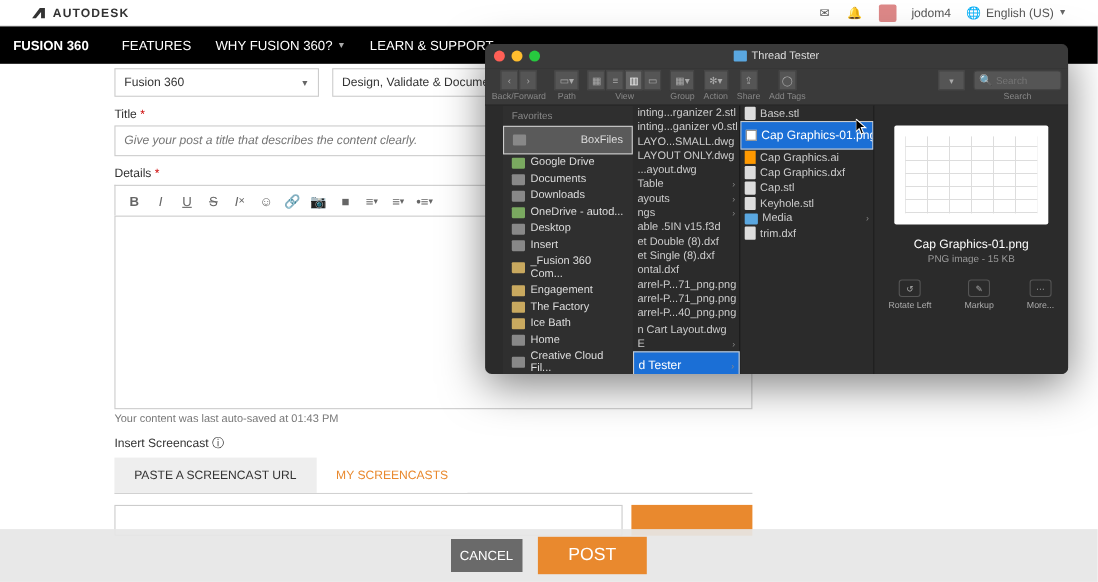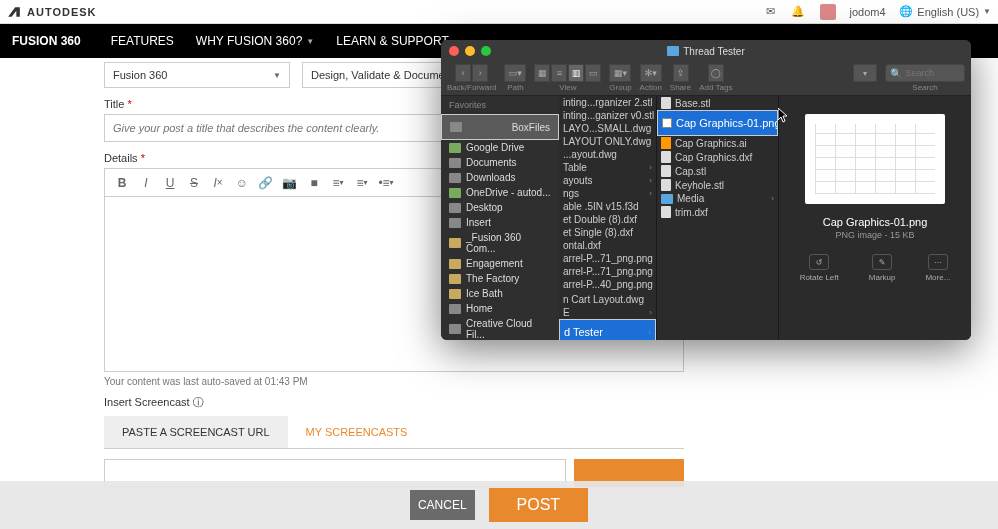--- a/index.html
+++ b/index.html
@@ -1,19 +1,19 @@
 <!DOCTYPE html>
 <html><head>
 <meta charset="utf-8">
 <style>
 * { margin: 0; padding: 0; box-sizing: border-box; font-family: Arial, Helvetica, sans-serif; }
 body { width: 998px; height: 529px; background: #fff; overflow: hidden; position: relative; }
 
 
-.top-header { height: 24px; background: #fff; border-bottom: 1px solid #ddd; display: flex; align-items: center; padding: 0 7px; font-size: 11px; color: #333; justify-content: center; }
+.top-header { height: 24px; background: #fff; border-bottom: 1px solid #ddd; display: flex; align-items: center; padding: 0 28px; font-size: 11px; color: #333; justify-content: center; }
 .logo-area { display: flex; align-items: center; gap: 6px; font-weight: bold; letter-spacing: 1px; }
 .logo-area svg { width: 14px; height: 14px; }
 .header-right { margin-left: auto; display: flex; align-items: center; gap: 14px; color: #555; }
 .header-right .icn { width: 14px; height: 14px; display: inline-flex; align-items: center; justify-content: center; cursor: pointer; }
 
 
 .nav-bar { height: 34px; background: #000; color: #fff; display: flex; align-items: center; padding: 0 12px; font-size: 12px; }
 .nav-brand { font-weight: bold; margin-right: 30px; }
 .nav-item { margin-right: 22px; cursor: pointer; display: flex; align-items: center; gap: 4px; }
 
@@ -58,21 +58,21 @@
 .finder-toolbar { height: 34px; background: #3a3a3a; border-bottom: 1px solid #222; display: flex; align-items: flex-start; padding: 2px 6px; gap: 8px; }
 .tb-group { display: flex; flex-direction: column; align-items: center; gap: 1px; }
 .tb-group-row { display: flex; gap: 1px; }
 .tb-seg { width: 16px; height: 18px; background: #555; border: 1px solid #444; display: flex; align-items: center; justify-content: center; color: #aaa; font-size: 9px; cursor: pointer; }
 .tb-seg.active { background: #666; color: #fff; }
 .tb-lbl { font-size: 8px; color: #888; }
 .tb-select { width: 24px; height: 18px; background: #555; border: 1px solid #444; display: flex; align-items: center; justify-content: center; }
 .tb-search { margin-left: auto; width: 80px; height: 18px; background: #555; border: 1px solid #444; border-radius: 3px; display: flex; align-items: center; padding: 0 4px; gap: 3px; }
 .tb-search input { background: transparent; border: none; color: #aaa; font-size: 9px; width: 100%; outline: none; }
 
-.finder-body { display: flex; height: 244px; }
+.finder-body { display: flex; height: 244px; padding-left: 16px; }
 .sidebar { width: 118px; background: #2f2f2f; overflow-y: auto; }
 .side-hdr { font-size: 9px; color: #888; padding: 4px 8px; }
 .side-item { display: flex; align-items: center; gap: 5px; padding: 2px 8px; font-size: 10px; color: #ddd; cursor: pointer; }
 .side-item.sel { background: #5a5a5a; }
 .side-icon { width: 12px; height: 10px; background: #888; border-radius: 1px; flex-shrink: 0; }
 .side-icon.folder { background: #888; }
 .side-icon.yellow { background: #c9a95f; }
 .side-icon.drive { background: #7aa960; }
 
 .col { border-right: 1px solid #1a1a1a; overflow-y: auto; font-size: 10px; }

